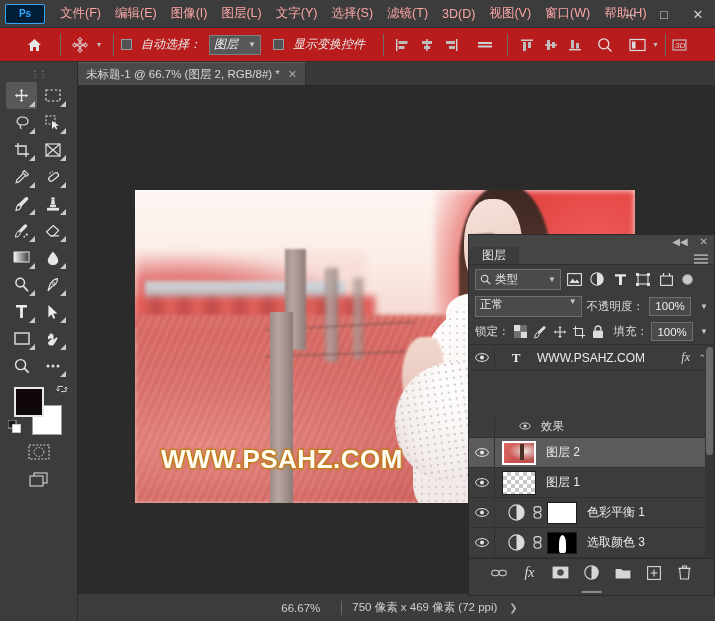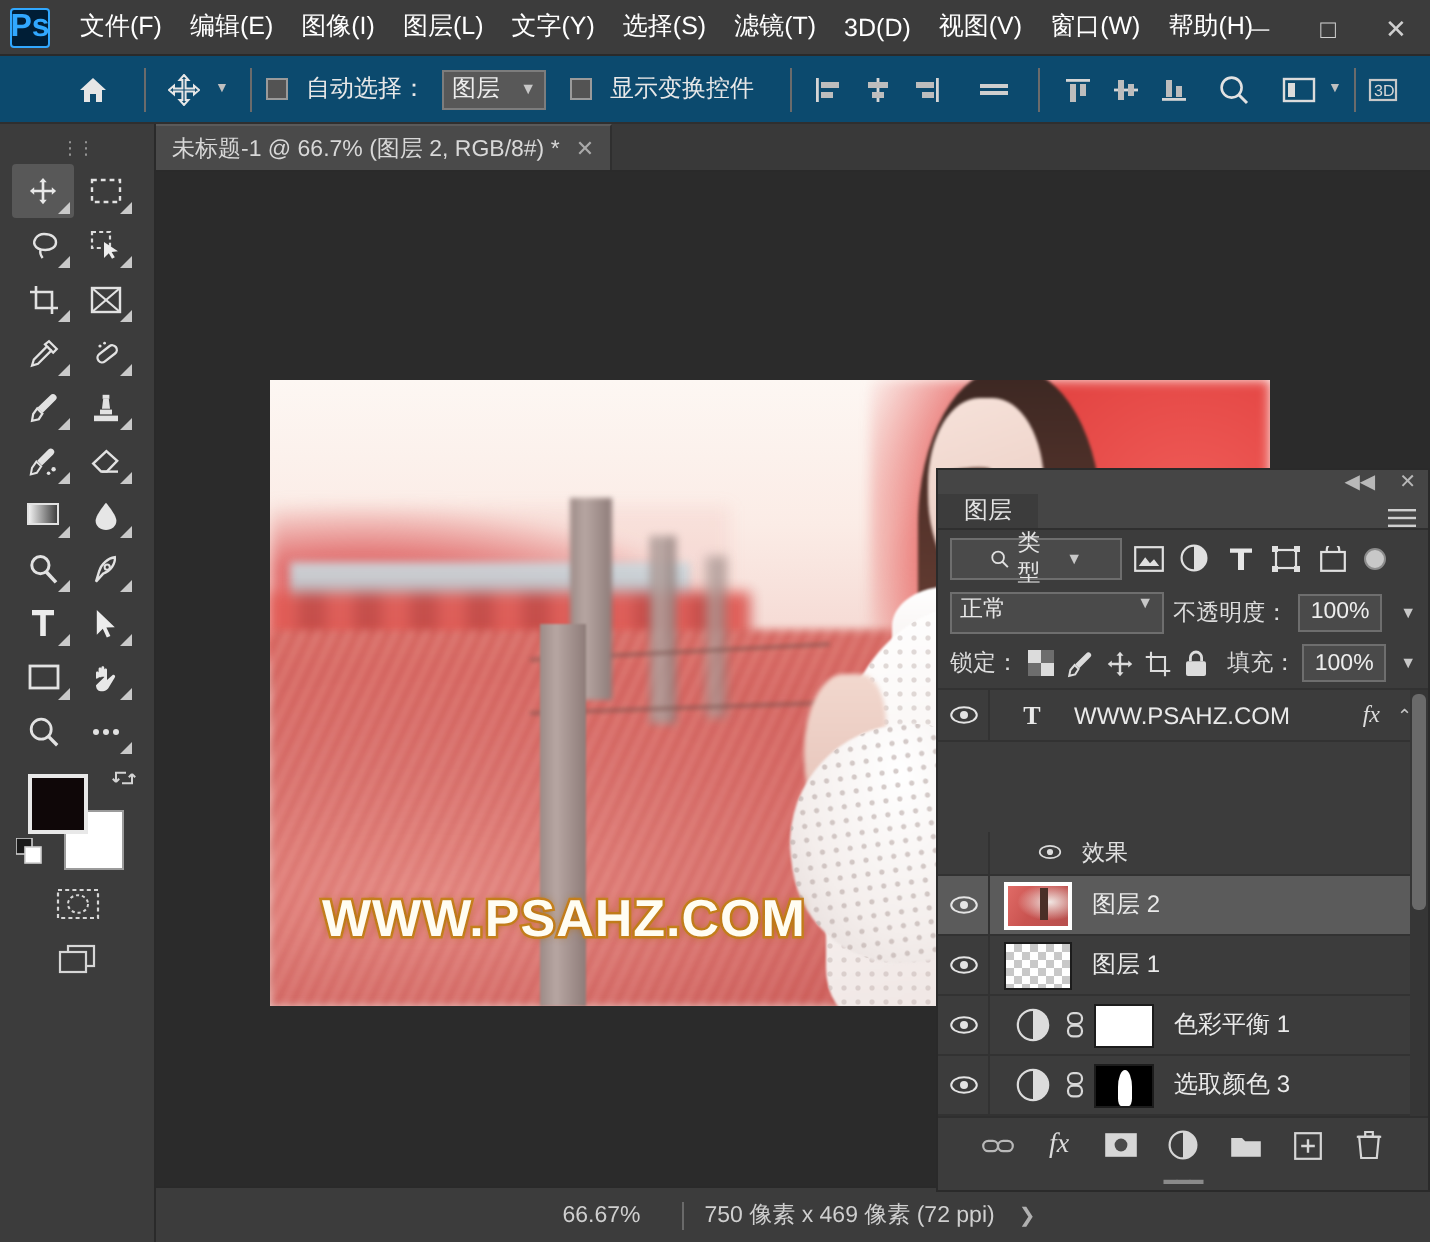--- a/index.html
+++ b/index.html
@@ -14,45 +14,46 @@
   }
 
   
   .menubar {
     height: 28px; background: #3c3c3c;
     display: flex; align-items: center;
     border-bottom: 1px solid #2a2a2a;
     position: relative;
   }
   .ps-logo {
-    width: 20px; height: 20px; margin-left: 5px; margin-right: 8px;
+    width: 40px; height: 20px; margin-left: 5px; margin-right: 8px;
     background: #001e36; border: 1px solid #31a8ff;
     border-radius: 2px;
-    color: #31a8ff; font-size: 16px; font-weight: bold;
+    color: #31a8ff; font-size: 10px; font-weight: bold;
     display: flex; align-items: center; justify-content: center;
     flex: 0 0 auto;
   }
   .menu-item {
-    font-size: 12.5px; color: #ffffff;
+    font-size: 12.5px; color: #fca5a5;
     padding: 4px 7px; white-space: nowrap;
     cursor: default;
   }
   .win-buttons { position: absolute; right: 0; top: 0; height: 28px; display: flex; }
   .win-btn {
     width: 34px; height: 28px; display: flex; align-items: center; justify-content: center;
     font-size: 13px; color: #cfcfcf;
   }
 
   
   .optionsbar {
-    height: 34px; background: #0c4a6e;
+    height: 34px; background: #b91c1c;
     display: flex; align-items: center;
     border-bottom: 1px solid #2f2f2f;
-    padding-left: 16px;
+    padding-left: 4px;
     position: relative;
+    font-style: italic;
   }
   .opt-sep { width: 1px; height: 22px; background: #6b6b6b; margin: 0 7px; }
   .opt-icon {
     width: 24px; height: 24px;
     display: flex; align-items: center; justify-content: center;
     color: #e2e2e2;
   }
   .opt-label { font-size: 12px; color: #e8e8e8; margin: 0 4px; white-space: nowrap; }
   .chk {
     width: 11px; height: 11px; border: 1px solid #9a9a9a; background: #535353;
@@ -315,21 +316,21 @@
     position: absolute; right: 6px; top: 0; height: 24px;
     display: flex; align-items: center; font-size: 12px; color: #cfcfcf;
   }
   .panel-body { flex: 1; display: flex; flex-direction: column; background: #3c3c3c; }
 
   .filter-row {
     height: 28px; display: flex; align-items: center; padding: 0 6px; gap: 3px;
   }
   .filter-select {
     height: 21px; width: 86px; border: 1px solid #6e6e6e; background: #4a4a4a;
-    display: flex; align-items: center; padding: 0 19px; font-size: 11.5px; color: #e4e4e4;
+    display: flex; align-items: center; padding: 0 4px; font-size: 11.5px; color: #e4e4e4;
     gap: 4px;
   }
   .filter-ic {
     width: 20px; height: 21px; display: flex; align-items: center; justify-content: center;
     color: #e0e0e0;
   }
   .filter-toggle {
     width: 13px; height: 21px; display: flex; align-items: center; justify-content: center;
     margin-left: 2px;
   }

